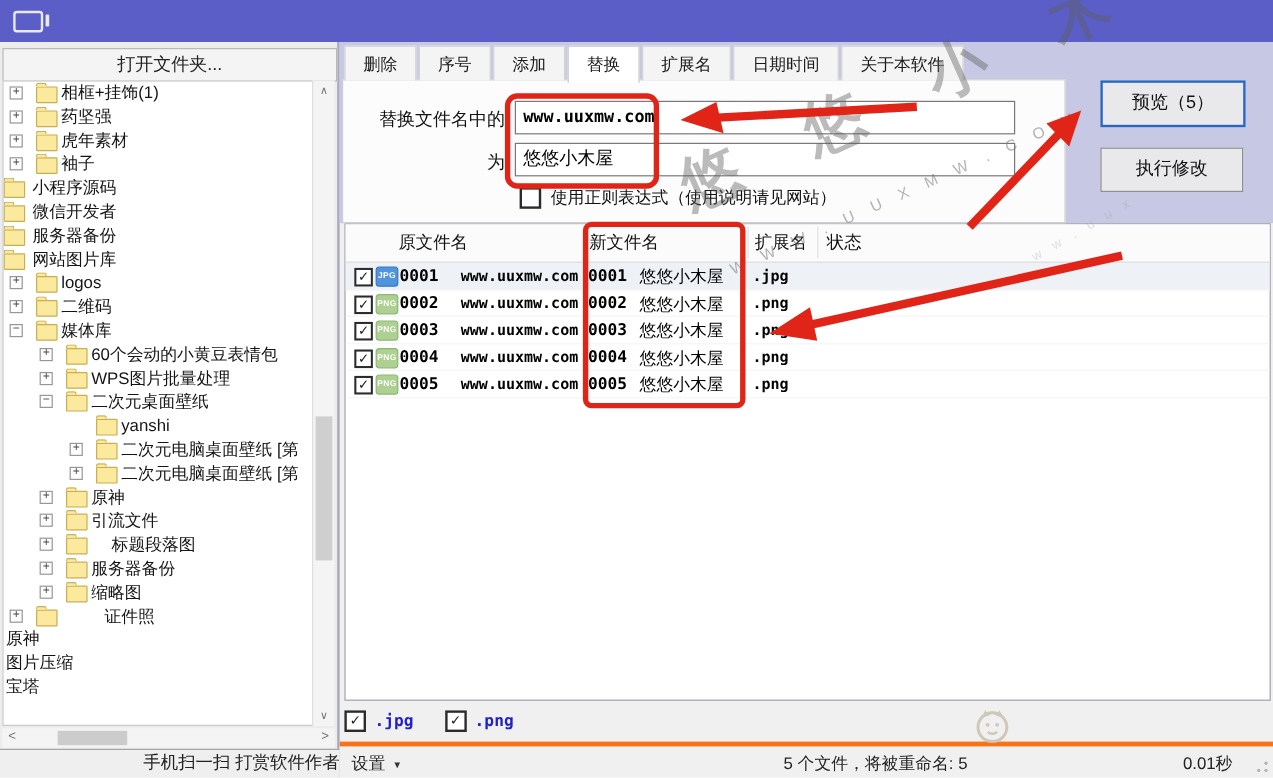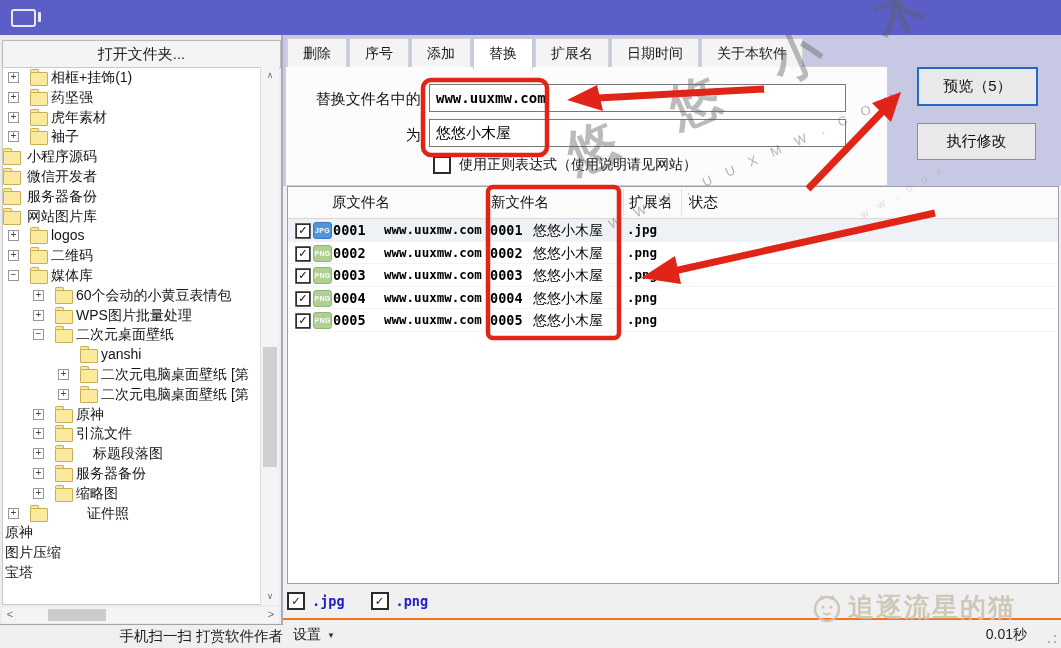--- a/index.html
+++ b/index.html
@@ -67,21 +67,21 @@
          display:flex;align-items:center;justify-content:center;letter-spacing:.3px;}
   .b-jpg{background:#4f94dd;border:1px solid #3a79be;}
   .b-png{background:#aed193;border:1px solid #8fb876;}
   .num{font-family:"DejaVu Sans Mono","Liberation Mono",monospace;font-size:13.5px;font-weight:600;}
   .url{font-family:"DejaVu Sans Mono","Liberation Mono",monospace;font-size:12.5px;font-weight:600;}
 
   
   .filterbar{position:absolute;left:287px;top:588px;height:26px;display:flex;gap:26px;align-items:center;}
   .filter-item{display:flex;align-items:center;gap:7px;font-family:"DejaVu Sans Mono","Liberation Mono",monospace;
                font-size:13.5px;font-weight:600;color:#2020c8;}
-  .statusbar{position:absolute;left:283px;top:618px;width:778px;height:30px;background:#f0f0f0;border-top:2px solid #f97316;box-sizing:border-box;
+  .statusbar{position:absolute;left:283px;top:618px;width:778px;height:30px;background:#f0f0f0;border-top:4px solid #f97316;box-sizing:border-box;
              font-size:14px;color:#222;}
   .settings{position:absolute;left:10px;top:6px;display:flex;align-items:center;gap:6px;}
   .caret{font-size:8px;color:#333;}
   .summary{position:absolute;left:370px;top:6px;}
   .timer{position:absolute;right:34px;top:6px;}
   .grip{position:absolute;right:4px;bottom:4px;width:10px;height:10px;
         background:radial-gradient(circle at 2px 8px,#b5b5b5 1.2px,transparent 1.6px),
                    radial-gradient(circle at 8px 8px,#b5b5b5 1.2px,transparent 1.6px),
                    radial-gradient(circle at 8px 2px,#b5b5b5 1.2px,transparent 1.6px);}
 
@@ -351,37 +351,37 @@
       <span class="cb">✓</span>
       <span>.png</span>
     </div>
   </div>
 
   <div class="statusbar">
     <div class="settings">
       <span>设置</span>
       <span class="caret">▼</span>
     </div>
+    <span class="summary">5 个文件，将被重命名:  5</span>
     <span class="timer">0.01秒</span>
     <span class="grip"></span>
   </div>
 
   <div class="wm wm-big">悠 悠 小 木 屋</div>
   <div class="wm wm-url">W W W . U U X M W . C O M</div>
   <div class="wm wm-faint">w w . u u x</div>
   <div class="wm wm-corner">
     <svg width="30" height="30" viewBox="0 0 30 30">
       <circle cx="15" cy="16" r="12" fill="none" stroke="#cdc6b6" stroke-width="2.5"></circle>
       <path d="M6 8 L9 2 L13 6 Z" fill="#cdc6b6"></path>
         <path d="M24 8 L21 2 L17 6 Z" fill="#cdc6b6"></path>
       <circle cx="11" cy="14" r="1.6" fill="#cdc6b6"></circle>
         <circle cx="19" cy="14" r="1.6" fill="#cdc6b6"></circle>
       <path d="M11 20 Q15 23 19 20" fill="none" stroke="#cdc6b6" stroke-width="2"></path>
     </svg>
-    <span>追逐流星的猫</span>
   </div>
 
   <svg class="annot" width="1061" height="648" viewBox="0 0 1061 648">
     <rect x="423" y="80" width="124" height="75" rx="8" fill="none" stroke="#e02417" stroke-width="4.5"></rect>
     <rect x="488" y="187" width="131" height="151" rx="5" fill="none" stroke="#e02417" stroke-width="4.5"></rect>
     <line x1="598" y1="98" x2="764" y2="89" stroke="#e02417" stroke-width="7"></line>
     <polygon points="567,100 597,85 603,111" fill="#e02417"></polygon>
     <line x1="674" y1="271" x2="935" y2="213" stroke="#e02417" stroke-width="7"></line>
     <polygon points="641,278 675,256 681,284" fill="#e02417"></polygon>
     <line x1="808" y1="189" x2="882" y2="112" stroke="#e02417" stroke-width="7"></line>

